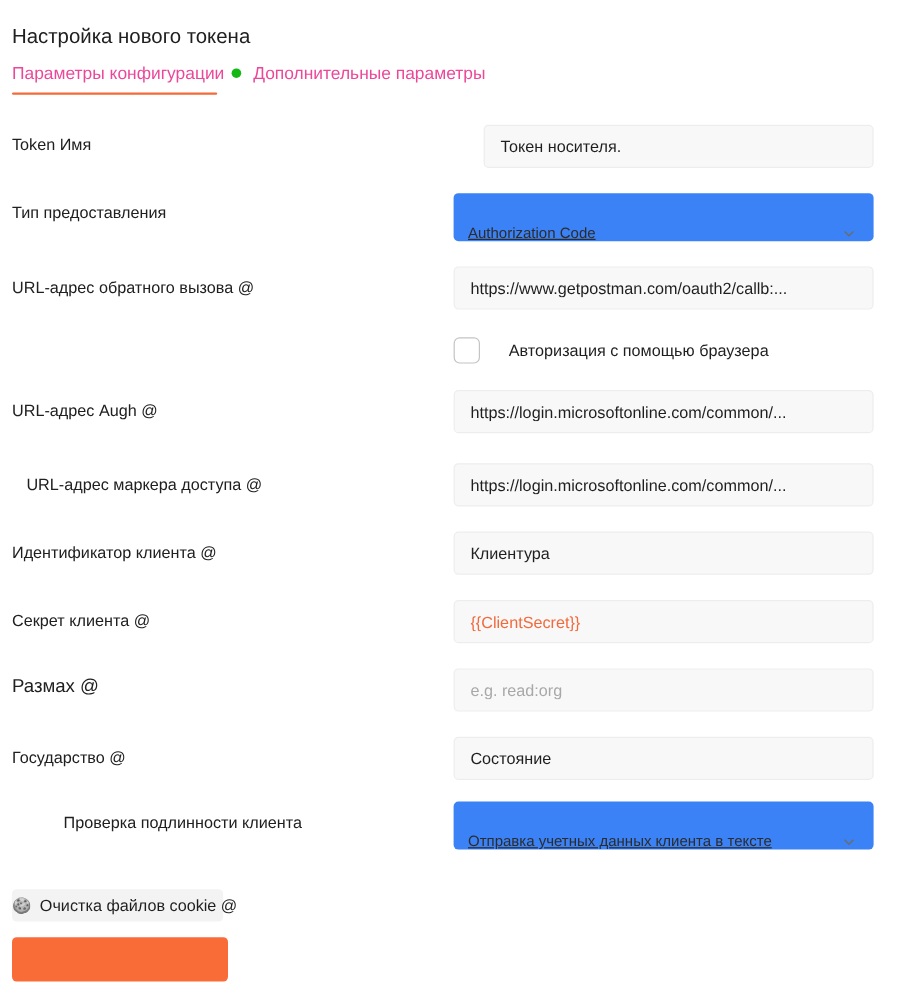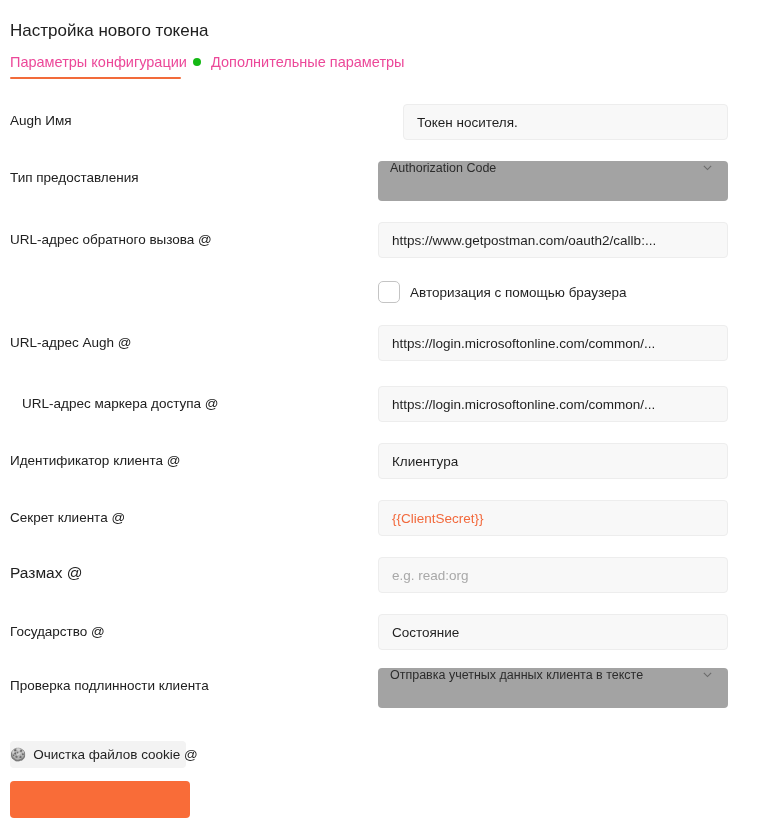--- a/index.html
+++ b/index.html
@@ -122,32 +122,33 @@
   .textinput .val {
     overflow: hidden;
     text-overflow: ellipsis;
     white-space: nowrap;
     display: block;
     width: 100%;
   }
 
   .selectbox {
     height: 40px;
-    background: #a3a3a3;
+    background: #3b82f6;
     border: none;
     border-radius: 4px;
     display: flex;
-    align-items: flex-start;
+    align-items: flex-end;
     justify-content: space-between;
     padding: 0 14px 0 12px;
     font-size: 12.5px;
     color: #2c2c2c;
     box-sizing: border-box;
     cursor: pointer;
     white-space: nowrap;
+    text-decoration: underline;
   }
   .chev {
     width: 13px;
     height: 13px;
     flex: 0 0 auto;
     margin-left: 10px;
     color: #6b6b6b;
   }
   .chev svg { display: block; }
 
@@ -163,21 +164,21 @@
     width: 22px;
     height: 22px;
     border: 1px solid #c4c4c4;
     border-radius: 5px;
     background: #ffffff;
     box-sizing: border-box;
     flex: 0 0 auto;
     cursor: pointer;
   }
   .checkrow-label {
-    margin-left: 10px;
+    margin-left: 24px;
     font-size: 13.5px;
     color: #1f1f1f;
     white-space: nowrap;
   }
 
   
   .cookie-btn {
     position: absolute;
     left: 10px;
     top: 741px;
@@ -242,21 +243,21 @@
 
   <div class="tabs">
     <button class="tab tab-config">
       <span>Параметры конфигурации</span><span class="tab-dot"></span>
     </button>
     <button class="tab tab-advanced">Дополнительные параметры</button>
     <div class="tab-underline"></div>
   </div>
 
   <div class="row" style="top:104px;height:52px;">
-    <div class="row-label" style="top:8px;">Augh   Имя</div>
+    <div class="row-label" style="top:8px;">Token   Имя</div>
     <div class="field" style="top:0;padding-left:25px;">
       <div class="textinput">
         <span class="val">Токен носителя.</span>
       </div>
     </div>
   </div>
 
   <div class="row" style="top:161px;height:52px;">
     <div class="row-label" style="top:8px;">Тип предоставления</div>
     <div class="field" style="top:0;">
@@ -333,21 +334,21 @@
   <div class="row" style="top:614px;height:52px;padding-left:44px;">
     <div class="row-label" style="top:9px;">Государство @</div>
     <div class="field" style="top:0;">
       <div class="textinput">
         <span class="val">Состояние</span>
       </div>
     </div>
   </div>
 
   <div class="row" style="top:668px;height:52px;">
-    <div class="row-label" style="top:9px;">Проверка подлинности клиента</div>
+    <div class="row-label" style="top:9px;margin-left:43px;">Проверка подлинности клиента</div>
     <div class="field" style="top:0;">
       <div class="selectbox">
         <span>Отправка учетных данных клиента в тексте</span>
         <span class="chev">
           <svg viewBox="0 0 16 16" width="13" height="13" fill="none" stroke="currentColor" stroke-width="1.4">
               <path d="M3.5 6 L8 10.5 L12.5 6"></path>
             </svg>
         </span>
       </div>
     </div>

